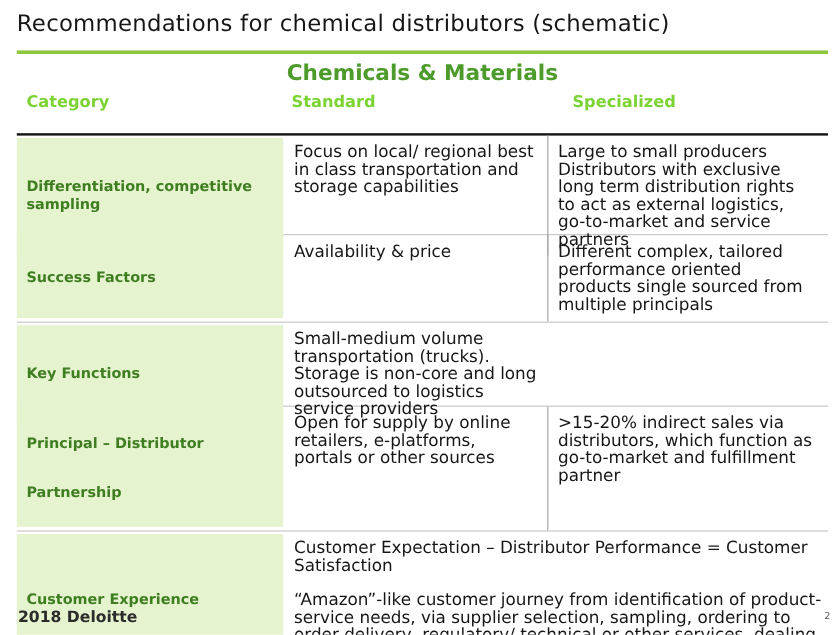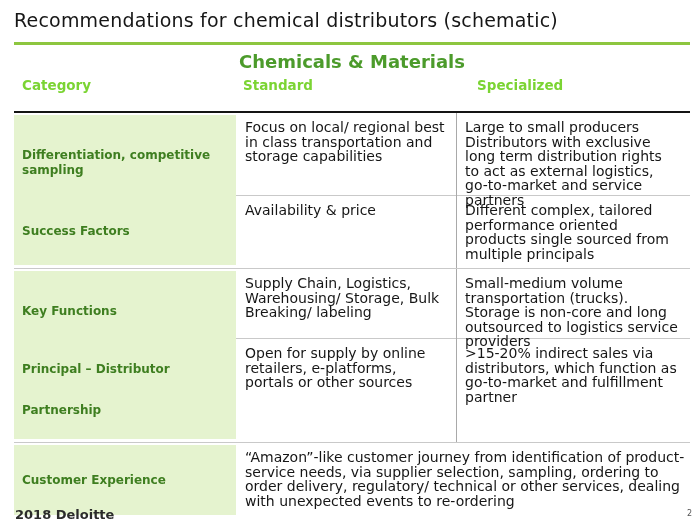--- a/index.html
+++ b/index.html
@@ -77,23 +77,20 @@
           <div class="body-cell spec-cell">
             <div class="para">Different complex, tailored performance oriented products single sourced from multiple principals</div>
           </div>
         </div>
         <div class="trow" style="height: 70px;">
           <div class="cat-cell">
             <div class="cat-inner">
               <div class="cat-label">Key Functions</div>
             </div>
           </div>
-          <div class="body-cell std-cell">
-            <div class="para">Supply Chain, Logistics, Warehousing/ Storage, Bulk Breaking/ labeling</div>
-          </div>
           <div class="body-cell spec-cell">
             <div class="para">Small-medium volume transportation (trucks). Storage is non-core and long outsourced to logistics service providers</div>
           </div>
         </div>
         <div class="trow" style="height: 104px;">
           <div class="cat-cell">
             <div class="cat-inner">
               <div class="cat-label">Principal – Distributor</div>
               <div class="cat-label">Partnership</div>
             </div>
@@ -105,20 +102,21 @@
             <div class="para">&gt;15-20% indirect sales via distributors, which function as go-to-market and fulfillment partner</div>
           </div>
         </div>
         <div class="trow" style="height: 76px;">
           <div class="cat-cell">
             <div class="cat-inner">
               <div class="cat-label">Customer Experience</div>
             </div>
           </div>
           <div class="body-cell std-cell merged">
+            <div class="para">Customer Expectation – Distributor Performance = Customer Satisfaction</div>
             <div class="para">“Amazon”-like customer journey from identification of product-service needs, via supplier selection, sampling, ordering to order delivery, regulatory/ technical or other services, dealing with unexpected events to re-ordering</div>
           </div>
         </div>
       </div>
   </div>
 </div>
 
 <div class="footer-left">2018 Deloitte</div>
 <div class="page-num">2</div>
 

